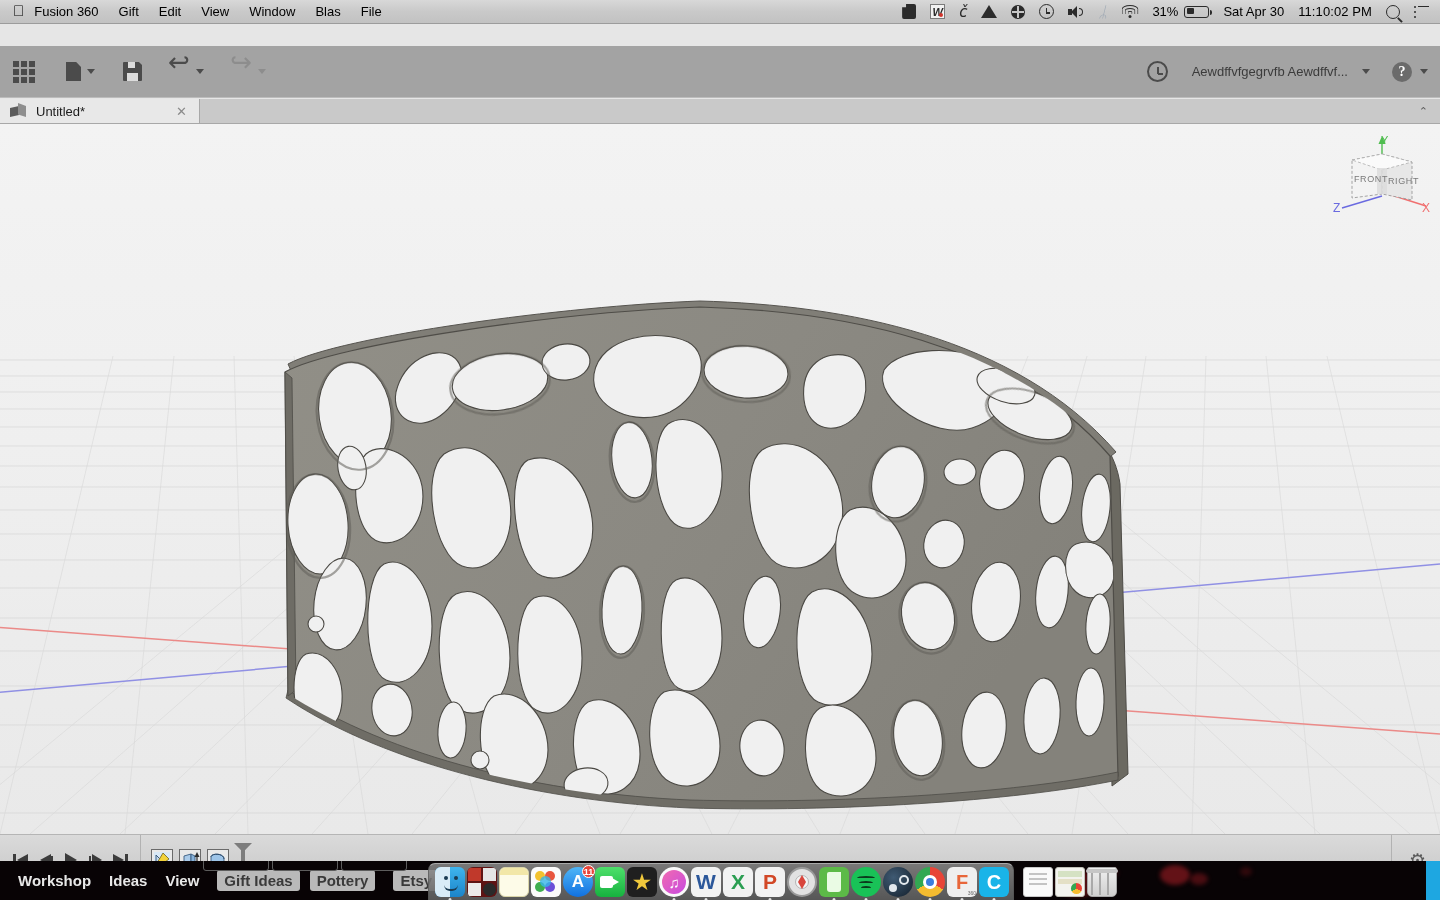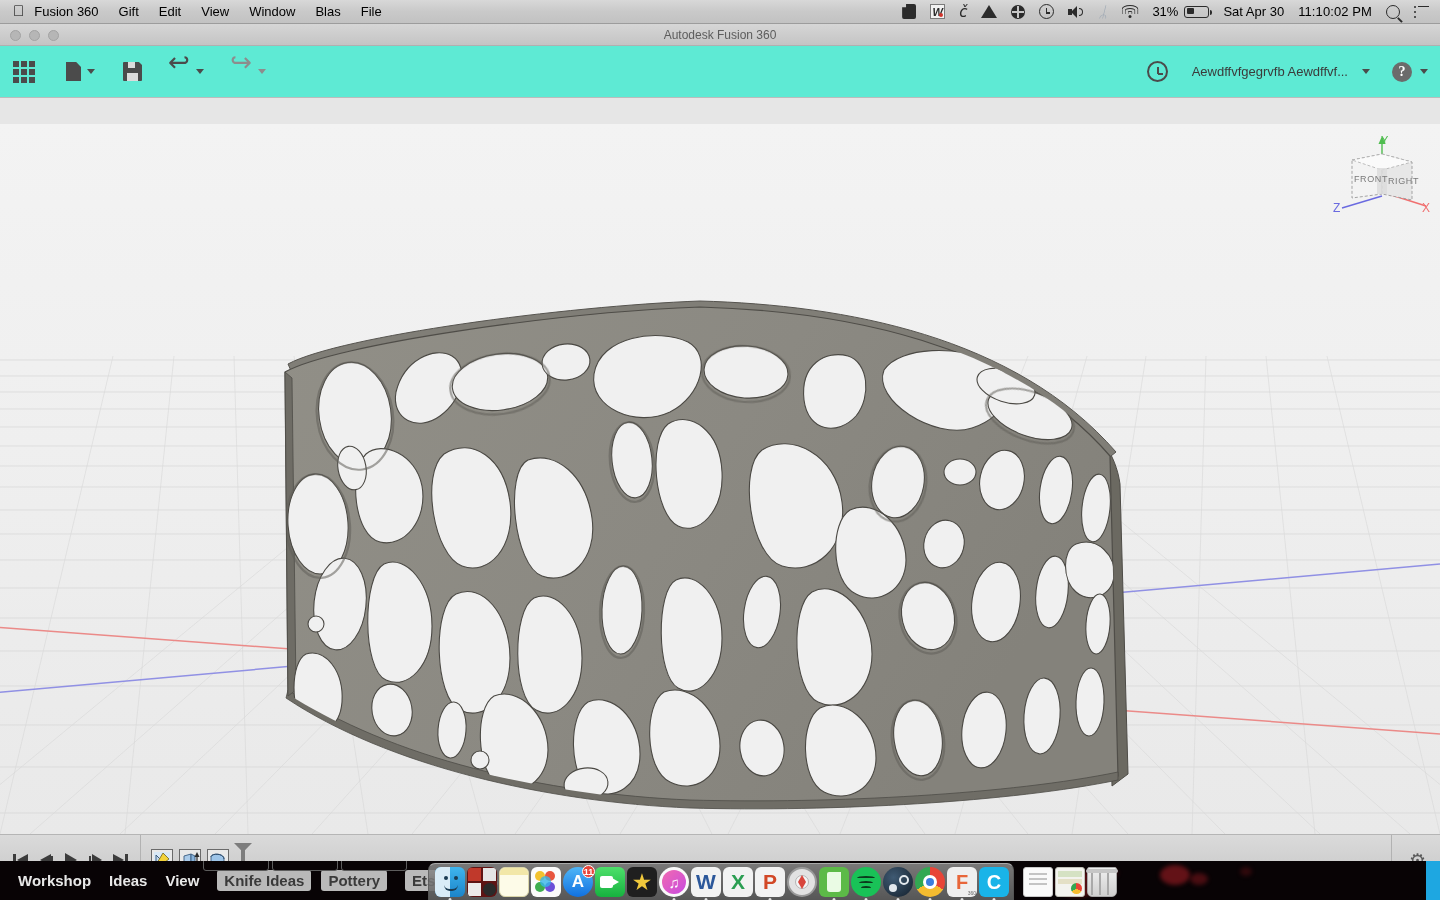--- a/index.html
+++ b/index.html
@@ -71,21 +71,21 @@
     background: linear-gradient(180deg,#d6d6d6,#c4c4c4);
     border-bottom:1px solid #b0b0b0;
     display:flex; align-items:center; justify-content:center;
     font-size:12px; color:#5d5d5d;
   }
   .lights { position:absolute; left:10px; top:6px; display:flex; gap:8px; }
   .lights span { width:11px; height:11px; border-radius:50%; background:#b6b6b6; border:0.5px solid #a3a3a3; display:block;}
 
   #apptoolbar {
     position:absolute; top:22px; left:0; width:1440px; height:52px;
-    background:#5eead4; border-bottom:1px solid #bcbcbc;
+    background:#a3a3a3; border-bottom:1px solid #bcbcbc;
     display:flex; align-items:center;
   }
   .tb-item { display:flex; align-items:center; height:52px; cursor:default; }
   .grid9 { display:grid; grid-template-columns:repeat(3,6px); grid-template-rows:repeat(3,6px); gap:2px; margin-left:13px;}
   .grid9 i { background:#4b4b4b; display:block; width:6px; height:6px;}
   .docicon { width:15px;height:19px;background:#4b4b4b; margin-left:31px;
     clip-path: polygon(0 0, 68% 0, 100% 26%, 100% 100%, 0 100%);}
   .caret { width:0;height:0;border-left:4.5px solid transparent;border-right:4.5px solid transparent;border-top:5px solid #4b4b4b; margin-left:6px;}
   .save { width:19px;height:19px;background:#4b4b4b;margin-left:28px;position:relative;border-radius:1px;
     clip-path: polygon(0 0, 84% 0, 100% 16%, 100% 100%, 0 100%);}
@@ -244,28 +244,20 @@
             <i></i>
             <i></i>
             <i></i>
           </i>
       </span>
     </div>
   </div>
 
   <div id="fwin">
 
-    <div id="titlebar">
-      <div class="lights">
-        <span></span>
-        <span></span>
-        <span></span>
-      </div>
-      <span>Autodesk Fusion 360</span>
-    </div>
 
     <div id="apptoolbar">
       <div class="tb-item">
         <span class="grid9">
             <i></i>
             <i></i>
             <i></i>
             <i></i>
             <i></i>
             <i></i>
@@ -292,20 +284,28 @@
 
       <div class="tb-right">
         <span class="histclock"></span>
         <span class="username">Aewdffvfgegrvfb Aewdffvf...</span>
         <span class="caret"></span>
         <span class="helpbtn">?</span>
         <span class="caret" style="margin-left:8px"></span>
       </div>
     </div>
 
+    <div id="tabstrip">
+      <div class="doc-tab">
+        <span class="cubeicon"></span>
+        <span>Untitled*</span>
+        <span class="tabclose">✕</span>
+      </div>
+      <span class="collapse-arrow">⌃</span>
+    </div>
 
     <div id="viewport">
       <svg id="vp-svg" width="1440" height="710" viewBox="0 0 1440 710">
         <defs>
           <linearGradient id="bgGrad" x1="0" y1="0" x2="0" y2="1">
             <stop offset="0%" stop-color="#f3f3f3"></stop>
             <stop offset="45%" stop-color="#efefef"></stop>
             <stop offset="100%" stop-color="#e9e9e9"></stop>
           </linearGradient>
           <linearGradient id="matFace" x1="0" y1="0" x2="1" y2="0.4">
@@ -582,21 +582,21 @@
     <div class="splat" style="left:1055px;top:10px;width:46px;height:26px;background:#5e1116;opacity:0.85"></div>
     <div class="splat" style="left:1160px;top:4px;width:30px;height:20px;background:#7a161c;opacity:0.8"></div>
     <div class="splat" style="left:1190px;top:12px;width:18px;height:12px;background:#5a1015;opacity:0.8"></div>
     <div class="splat" style="left:1108px;top:8px;width:10px;height:8px;background:#4b0d11;opacity:0.7"></div>
     <div class="splat" style="left:1240px;top:6px;width:12px;height:9px;background:#4b0d11;opacity:0.6"></div>
 
     <div id="bookmarkbar">
       <span class="bm">Workshop</span>
       <span class="bm">Ideas</span>
       <span class="bm">View</span>
-      <span class="bm boxed">Knife Ideas</span>
+      <span class="bm boxed">Gift Ideas</span>
       <span class="bm boxed" style="margin-left:10px">Pottery</span>
       <span class="bm boxed" style="">Etsy</span>
       <span class="bm" style="margin-left:16px">Blas</span>
       <span class="bm-frame" style="left:203px;width:66px"></span>
       <span class="bm-frame" style="left:272px;width:66px"></span>
       <span class="bm-frame" style="left:341px;width:66px"></span>
     </div>
     <div style="position:absolute;right:0;top:0;width:14px;height:39px;background:#1ea7e1"></div>
   </div>
 

